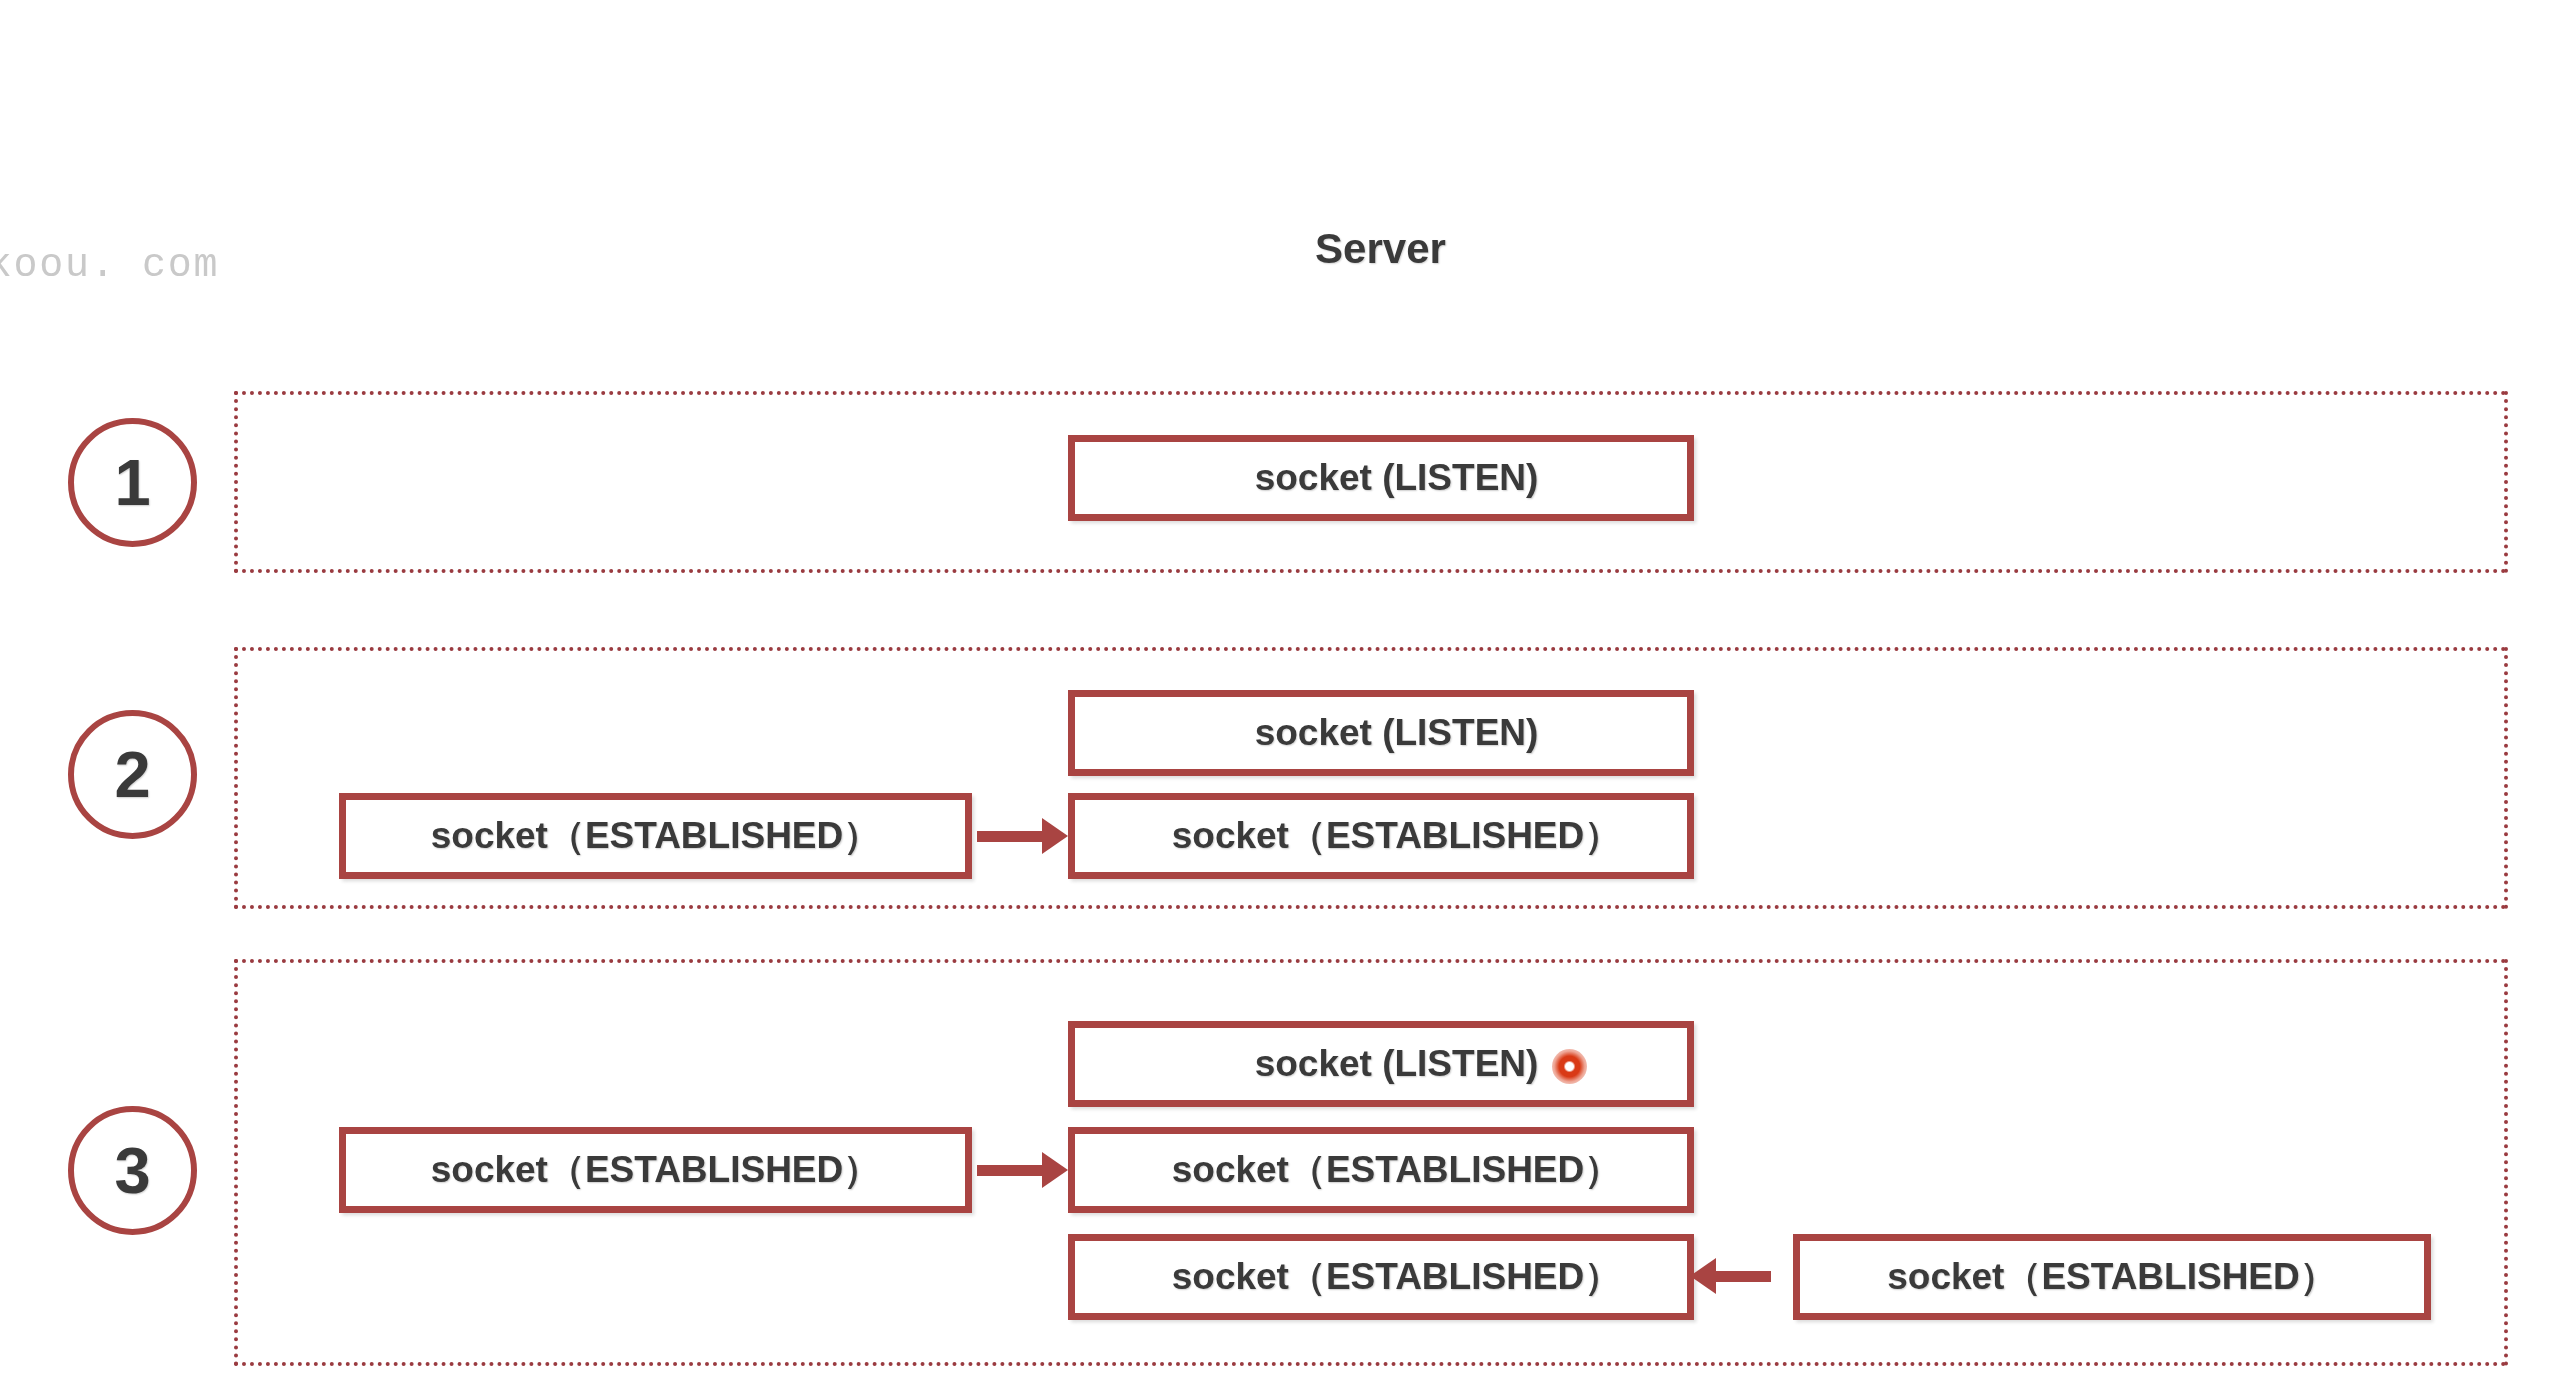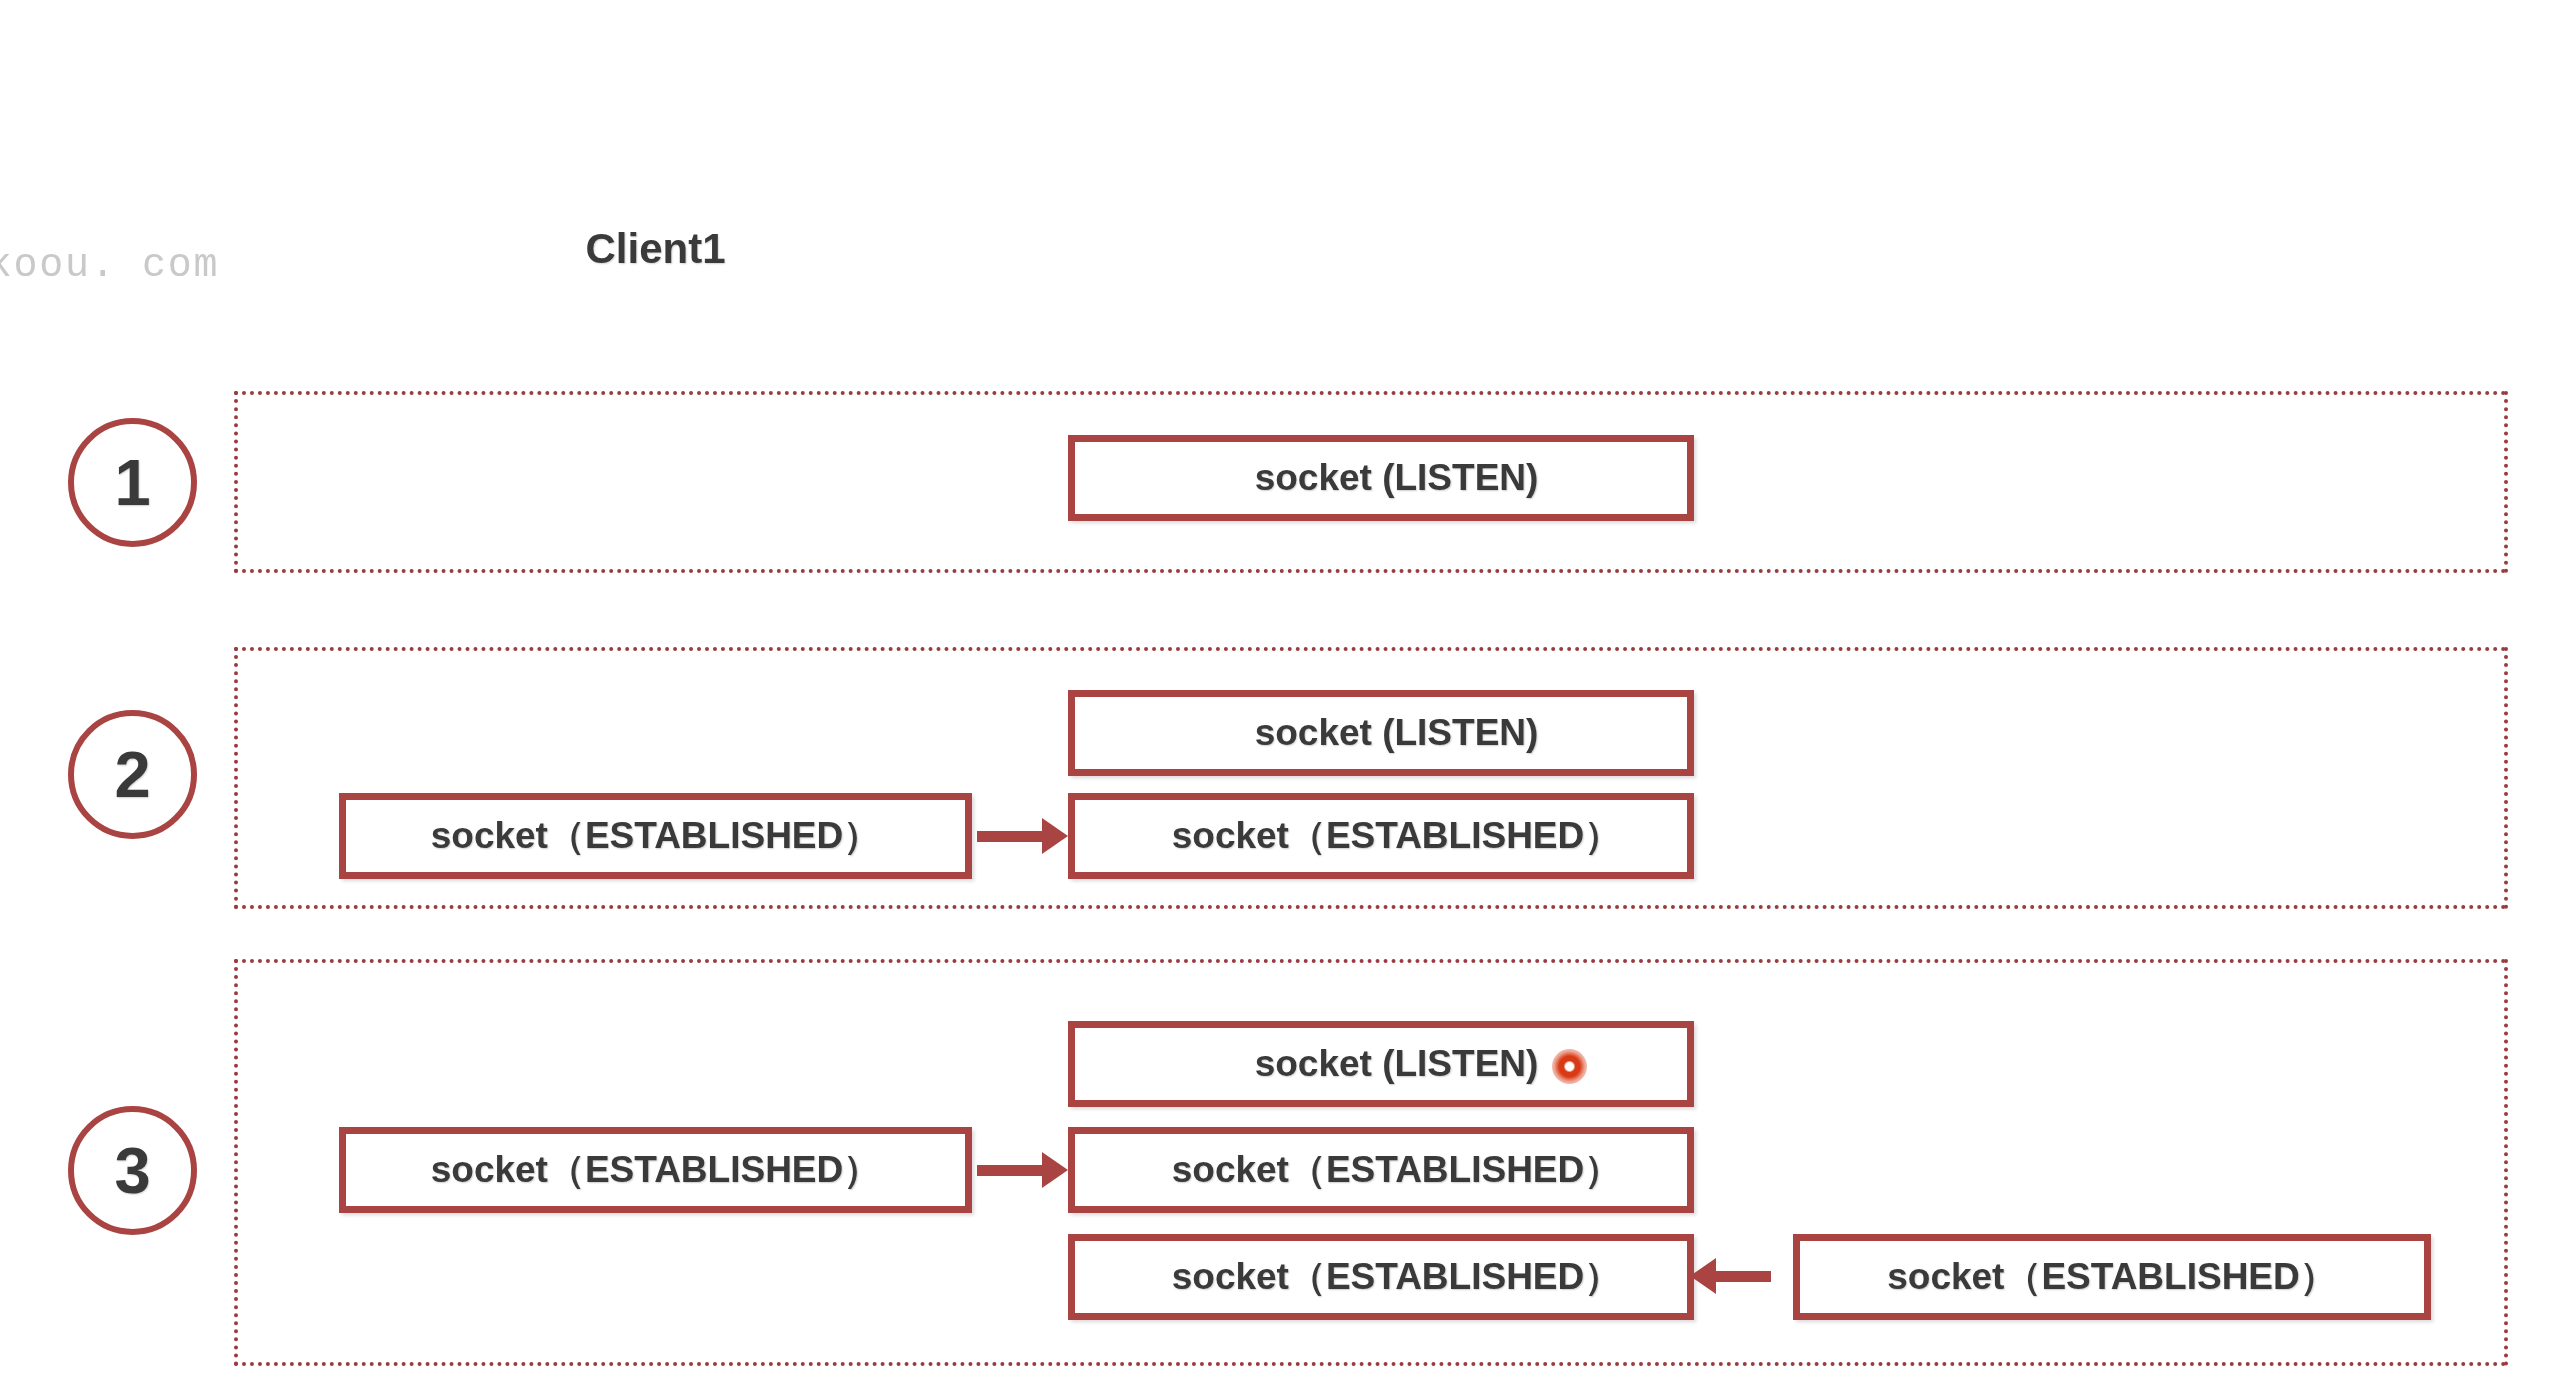--- a/index.html
+++ b/index.html
@@ -114,21 +114,21 @@
   }
 </style>
 </head>
 <body>
 
 <div class="stage">
 
   <div class="watermark">koou. com</div>
 
 
-  <div class="col-head c1">Client1</div>
+  <div class="col-head srv">Server</div>
 
   <div class="steprow r1"></div>
   <div class="circle n1">1</div>
 
   <div class="sbox col-server b-r1-listen">socket (LISTEN)</div>
 
   <div class="steprow r2"></div>
   <div class="circle n2">2</div>
 
   <div class="sbox col-server b-r2-listen">socket (LISTEN)</div>

